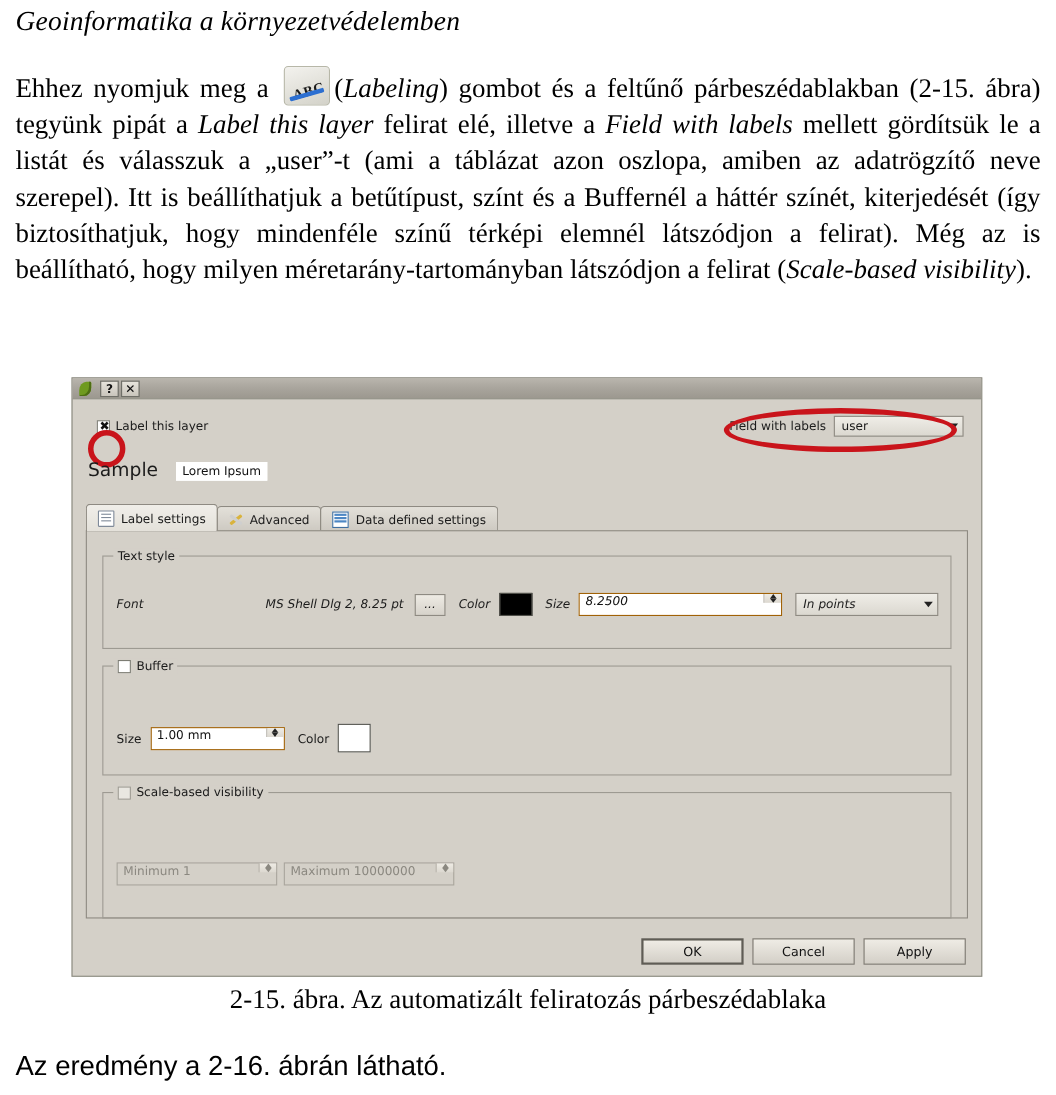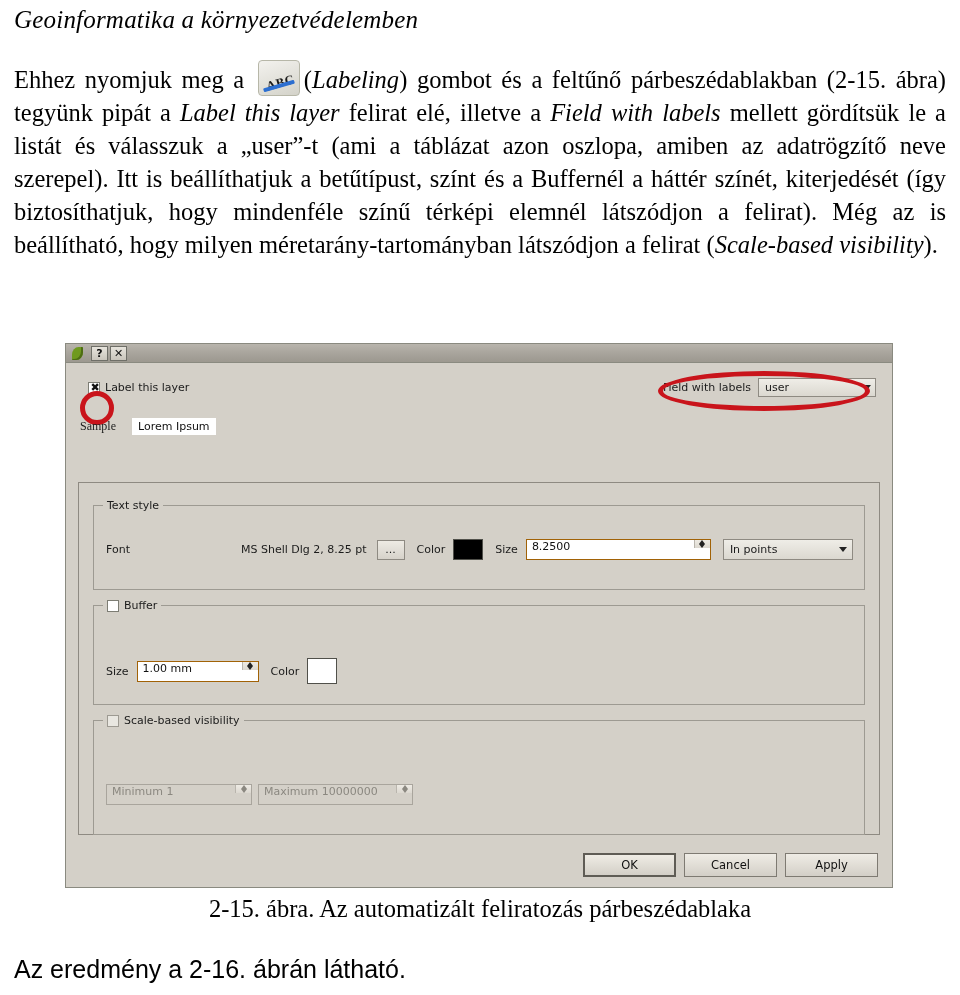--- a/index.html
+++ b/index.html
@@ -224,21 +224,21 @@
   }
   #annot-label-checkbox { left: 14px; top: 13px; width: 34px; height: 34px; }
   #annot-field-combo    { right: 6px;  top: -7px;  width: 212px; height: 40px; }
 
   
   .row-sample {
     position: absolute;
     left: 14px; top: 55px;
     display: flex; align-items: center; gap: 16px;
   }
-  .row-sample .cap { font-size: 12px; font-family: Liberation Serif, serif; }
+  .row-sample .cap { font-size: 17px; }
   .sample-box {
     background: #ffffff;
     border: 1px solid #ffffff;
     padding: 1px 5px;
     font-family: "DejaVu Sans", sans-serif;
     font-size: 11px;
     color: #111;
   }
 
   
@@ -339,21 +339,21 @@
   #gb-text-style        { left: 14px; top: 22px;  right: 14px; height: 85px; }
   #gb-buffer            { left: 14px; top: 122px; right: 14px; height: 100px; padding-left: 10px; }
   #gb-scale-visibility  { left: 14px; top: 237px; right: 14px; height: 115px; }
 
   .field-row {
     position: absolute;
     display: flex;
     align-items: center;
     white-space: nowrap;
   }
-  #row-font  { left: 12px; top: 33px; gap: 0; }
+  #row-font  { left: 12px; top: 33px; gap: 0; font-style: italic; }
   #row-buffer{ left: 12px; top: 52px; gap: 0; }
   #row-scale { left: 12px; top: 63px; gap: 6px; }
 
   .cap { font-family: "DejaVu Sans", sans-serif; font-size: 11px; color: #1b1b1b; }
 
   .font-name {
     font-family: "DejaVu Sans", sans-serif;
     font-size: 11px;
     margin-left: 111px;
   }
@@ -498,20 +498,34 @@
         </div>
         <div class="annot" id="annot-field-combo"></div>
       </div>
     </div>
 
     <div class="row-sample">
       <span class="cap">Sample</span>
       <span class="sample-box">Lorem Ipsum</span>
     </div>
 
+    <div class="tabstrip">
+      <div class="tab active">
+        <span class="tab-ico ico-list"></span>
+        <span>Label settings</span>
+      </div>
+      <div class="tab">
+        <span class="tab-ico ico-tools"></span>
+        <span>Advanced</span>
+      </div>
+      <div class="tab">
+        <span class="tab-ico ico-table"></span>
+        <span>Data defined settings</span>
+      </div>
+    </div>
 
     <div class="tabpanel">
 
       <div class="groupbox" id="gb-text-style">
         <span class="gb-title">Text style</span>
 
         <div class="field-row" id="row-font">
           <span class="cap">Font</span>
           <span class="font-name">MS Shell Dlg 2, 8.25 pt</span>
           <span class="btn-small">...</span>

